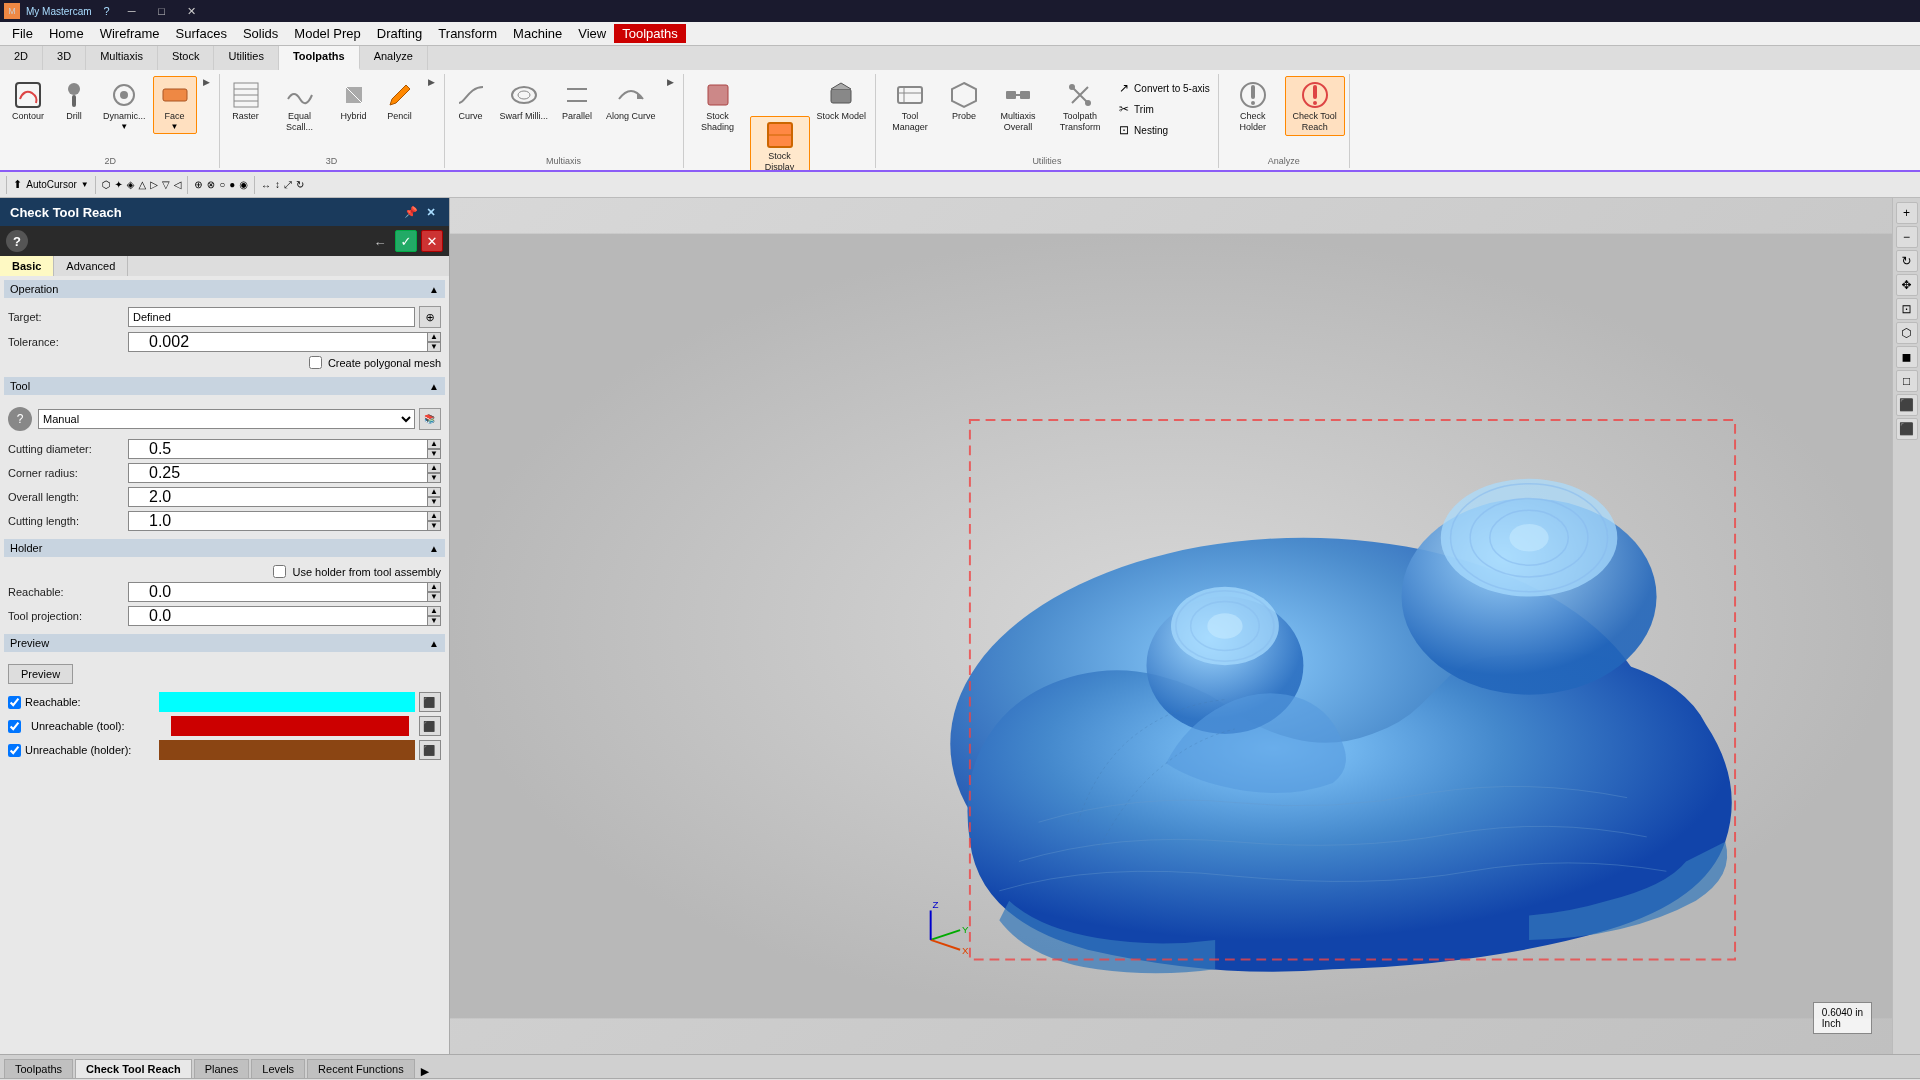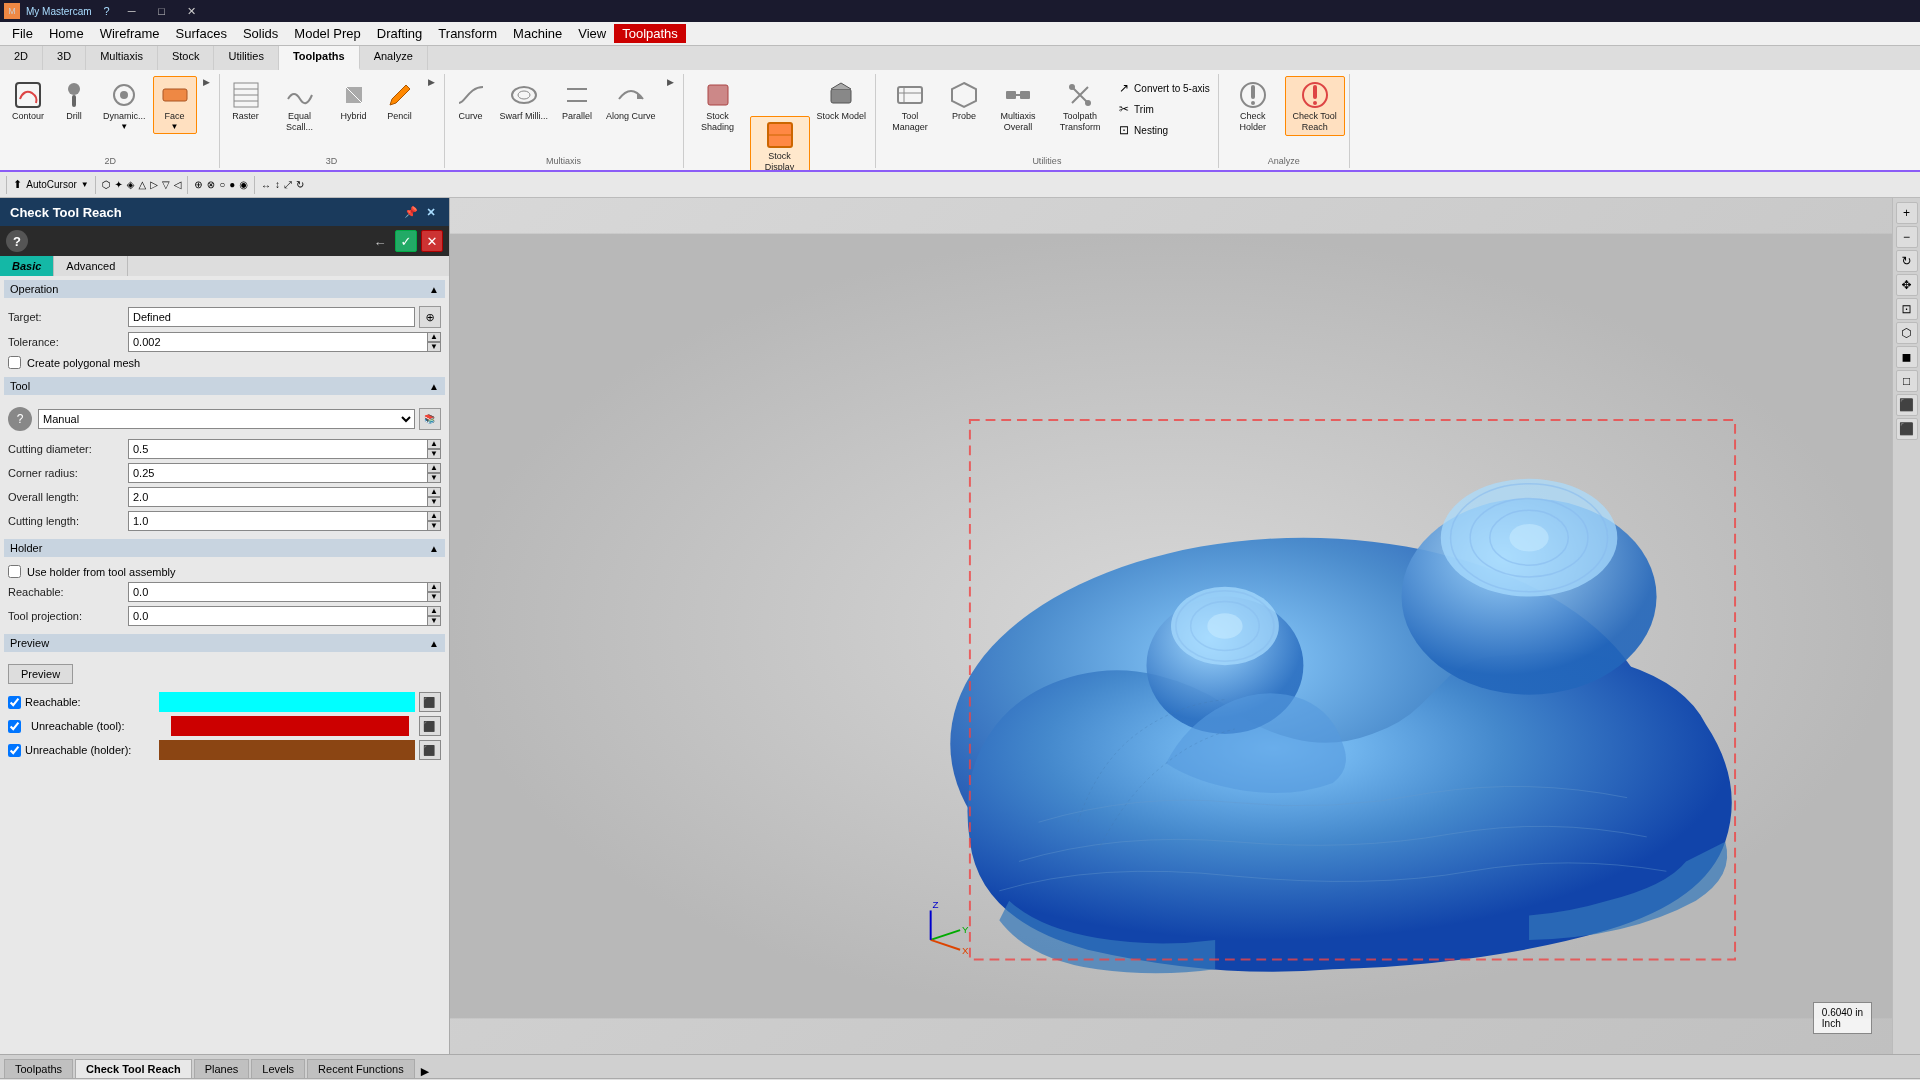--- a/index.html
+++ b/index.html
@@ -46,36 +46,36 @@
     #panel-header .ph-icons { display: flex; gap: 4px; }
     #panel-header .ph-btn { width: 16px; height: 16px; display: flex; align-items: center; justify-content: center; cursor: pointer; font-size: 11px; color: #adf; }
 
     #panel-toolbar { background: #2a2a2a; display: flex; align-items: center; padding: 4px 6px; gap: 4px; }
     .pt-btn { width: 22px; height: 22px; display: flex; align-items: center; justify-content: center; cursor: pointer; border: 1px solid transparent; border-radius: 2px; font-size: 13px; color: #ccc; }
     .pt-btn.confirm { background: #2a6; color: white; border-color: #0a4; }
     .pt-btn.cancel { background: #c33; color: white; border-color: #a00; }
 
     #panel-tabs { display: flex; background: #ddd; }
     .panel-tab { padding: 4px 12px; font-size: 11px; cursor: pointer; border-right: 1px solid #bbb; }
-    .panel-tab.active { background: #14b8a6; font-weight: bold; font-style: italic; }
+    .panel-tab.active { background: #fef9c3; font-weight: bold; }
 
     #panel-body { flex: 1; overflow-y: auto; padding: 4px; }
 
     .section-header { display: flex; align-items: center; justify-content: space-between; background: #c8d4e0; padding: 3px 6px; margin-bottom: 4px; cursor: pointer; font-weight: normal; font-size: 11px; }
     .section-arrow { font-size: 10px; }
 
     .form-row { display: flex; align-items: center; margin-bottom: 4px; padding: 0 4px; }
     .form-label { width: 120px; font-size: 11px; color: #222; flex-shrink: 0; }
     .form-input { flex: 1; height: 20px; border: 1px solid #888; padding: 1px 4px; font-size: 11px; background: white; }
     .form-input-with-spin { display: flex; flex: 1; }
-    .form-input-with-spin input { flex: 1; height: 20px; border: 1px solid #888; border-right: none; padding: 1px 4px; font-size: 11px; background: white; }
+    .form-input-with-spin input { flex: 1; height: 20px; border: 1px solid #888; border-right: none; padding: 1px 20px; font-size: 16px; background: white; }
     .spin-btns { display: flex; flex-direction: column; }
     .spin-btn { width: 14px; height: 10px; background: #ddd; border: 1px solid #888; display: flex; align-items: center; justify-content: center; cursor: pointer; font-size: 8px; line-height: 1; }
     .form-select { flex: 1; height: 20px; border: 1px solid #888; font-size: 11px; background: white; }
-    .checkbox-row { display: flex; align-items: center; margin-bottom: 4px; padding: 0 4px; }
+    .checkbox-row { display: flex; align-items: center; margin-bottom: 4px; padding: 0 4px; justify-content: flex-end; }
     .checkbox-row input[type=checkbox] { margin-right: 6px; }
     .tool-icon-area { display: flex; align-items: center; padding: 4px; margin-bottom: 4px; }
     .tool-icon { width: 24px; height: 24px; background: #888; border-radius: 50%; display: flex; align-items: center; justify-content: center; color: white; font-size: 12px; margin-right: 6px; }
     .icon-btn { width: 22px; height: 22px; background: #ddd; border: 1px solid #999; display: flex; align-items: center; justify-content: center; cursor: pointer; font-size: 11px; margin-left: 4px; }
 
     .color-preview { flex: 1; height: 20px; }
     .color-pick-btn { width: 22px; height: 20px; background: #ddd; border: 1px solid #888; display: flex; align-items: center; justify-content: center; cursor: pointer; font-size: 10px; }
 
     .preview-btn { background: #ddd; border: 1px solid #999; padding: 3px 12px; cursor: pointer; font-size: 11px; }
 

